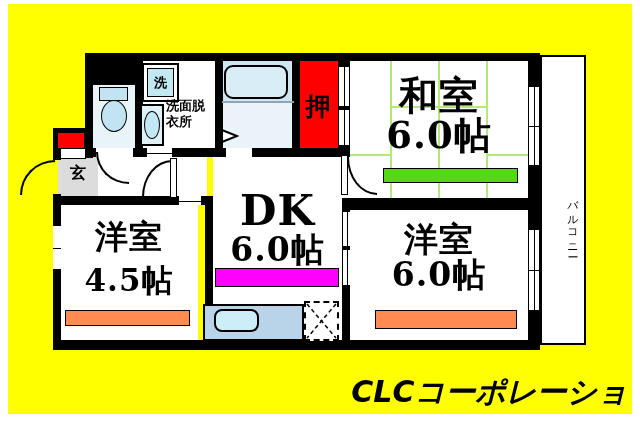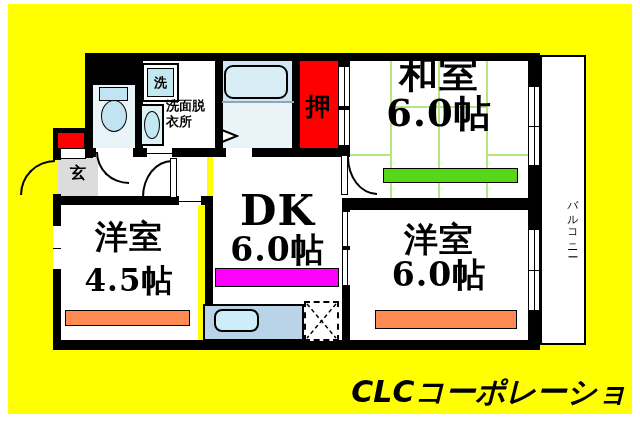--- a/index.html
+++ b/index.html
@@ -117,21 +117,21 @@
   </svg>
 
 <div class="abs bar" style="left:383px;top:168px;width:135px;height:15px;background:#55d616;z-index:4;"></div>
 <div class="abs bar" style="left:215px;top:268px;width:124px;height:19px;background:#ff00ff;z-index:4;"></div>
 <div class="abs bar" style="left:65px;top:310px;width:125px;height:16px;background:#ff8a52;z-index:4;"></div>
 <div class="abs bar" style="left:375px;top:310px;width:142px;height:19px;background:#ff8a52;z-index:4;"></div>
 
 <div class="abs" style="left:540px;top:55px;width:46px;height:290px;background:#fff;border:2px solid #000;z-index:1;"></div>
 <div class="abs txt" style="left:547px;top:168px;width:32px;height:110px;font-size:11px;letter-spacing:2px;writing-mode:vertical-rl;text-orientation:upright;text-align:center;">バルコニー</div>
 
-<div class="abs txt serif roomlabel" style="left:350px;top:54px;width:178px;">
+<div class="abs txt serif roomlabel" style="left:350px;top:76px;width:178px;">
   <div style="font-size:39px;">和室</div>
   <div style="font-size:37px;margin-top:2px;">6.0帖</div>
 </div>
 
 <div class="abs txt serif roomlabel" style="left:213px;top:190px;width:129px;">
   <div style="font-size:42px;text-align:center;">DK</div>
   <div style="font-size:33px;margin-top:1px;">6.0帖</div>
 </div>
 
 <div class="abs txt serif roomlabel" style="left:58px;top:220px;width:142px;">

